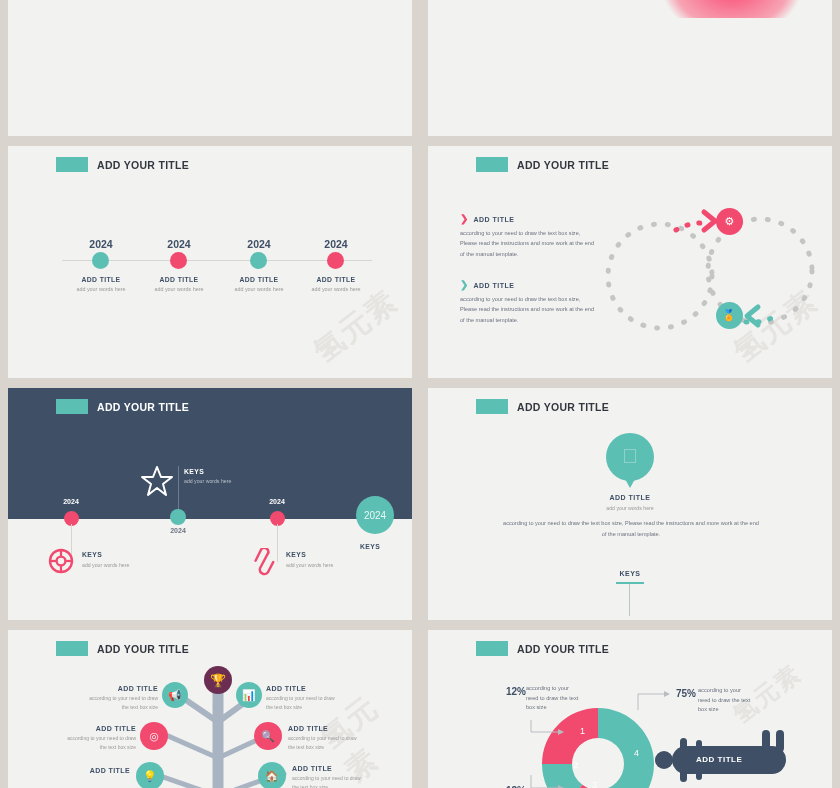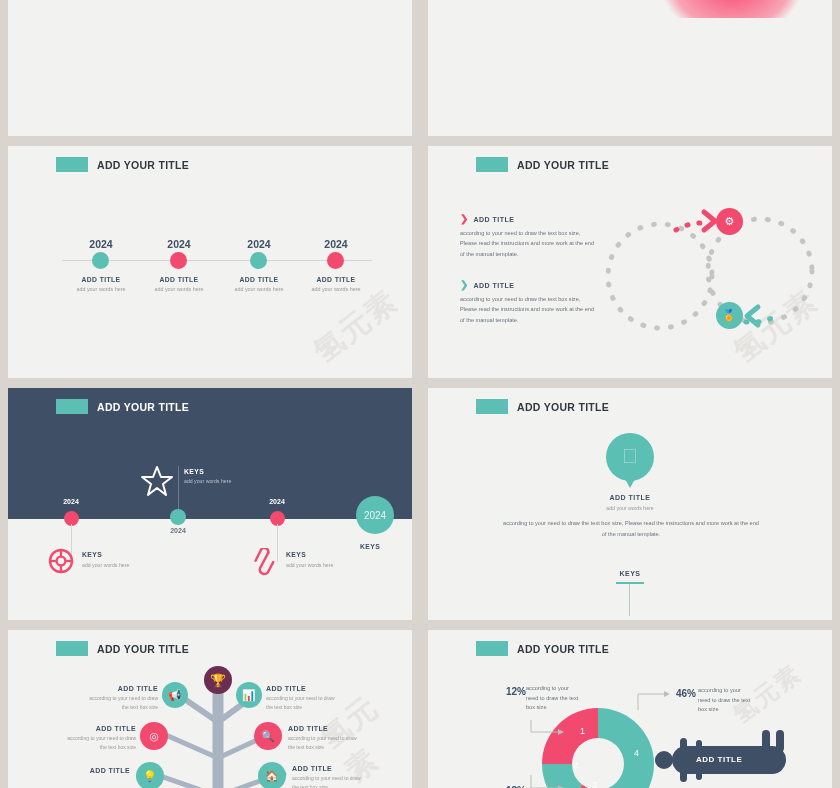--- a/index.html
+++ b/index.html
@@ -354,21 +354,21 @@
       <polygon points="130,99 136,102 130,105" fill="#b9bcc0"></polygon>
       <polygon points="130,155 136,158 130,161" fill="#b9bcc0"></polygon>
       <polygon points="236,61 242,64 236,67" fill="#b9bcc0"></polygon>
     </svg>
 
     <div class="pct" style="left:78px;top:56px;">12%</div>
     <div class="pct-txt" style="left:98px;top:54px;width:62px;white-space:pre-line;">according to your
 need to draw the text
 box size</div>
 
-    <div class="pct" style="left:248px;top:58px;">46%</div>
+    <div class="pct" style="left:248px;top:58px;">75%</div>
     <div class="pct-txt" style="left:270px;top:56px;width:62px;white-space:pre-line;">according to your
 need to draw the text
 box size</div>
 
     <div class="pct" style="left:78px;top:155px;">13%</div>
 
     <svg width="160" height="60" style="position:absolute;left:222px;top:100px;">
       <g fill="#3e4f66">
         <rect x="22" y="16" width="114" height="28" rx="14"></rect>
         <circle cx="14" cy="30" r="9"></circle>

